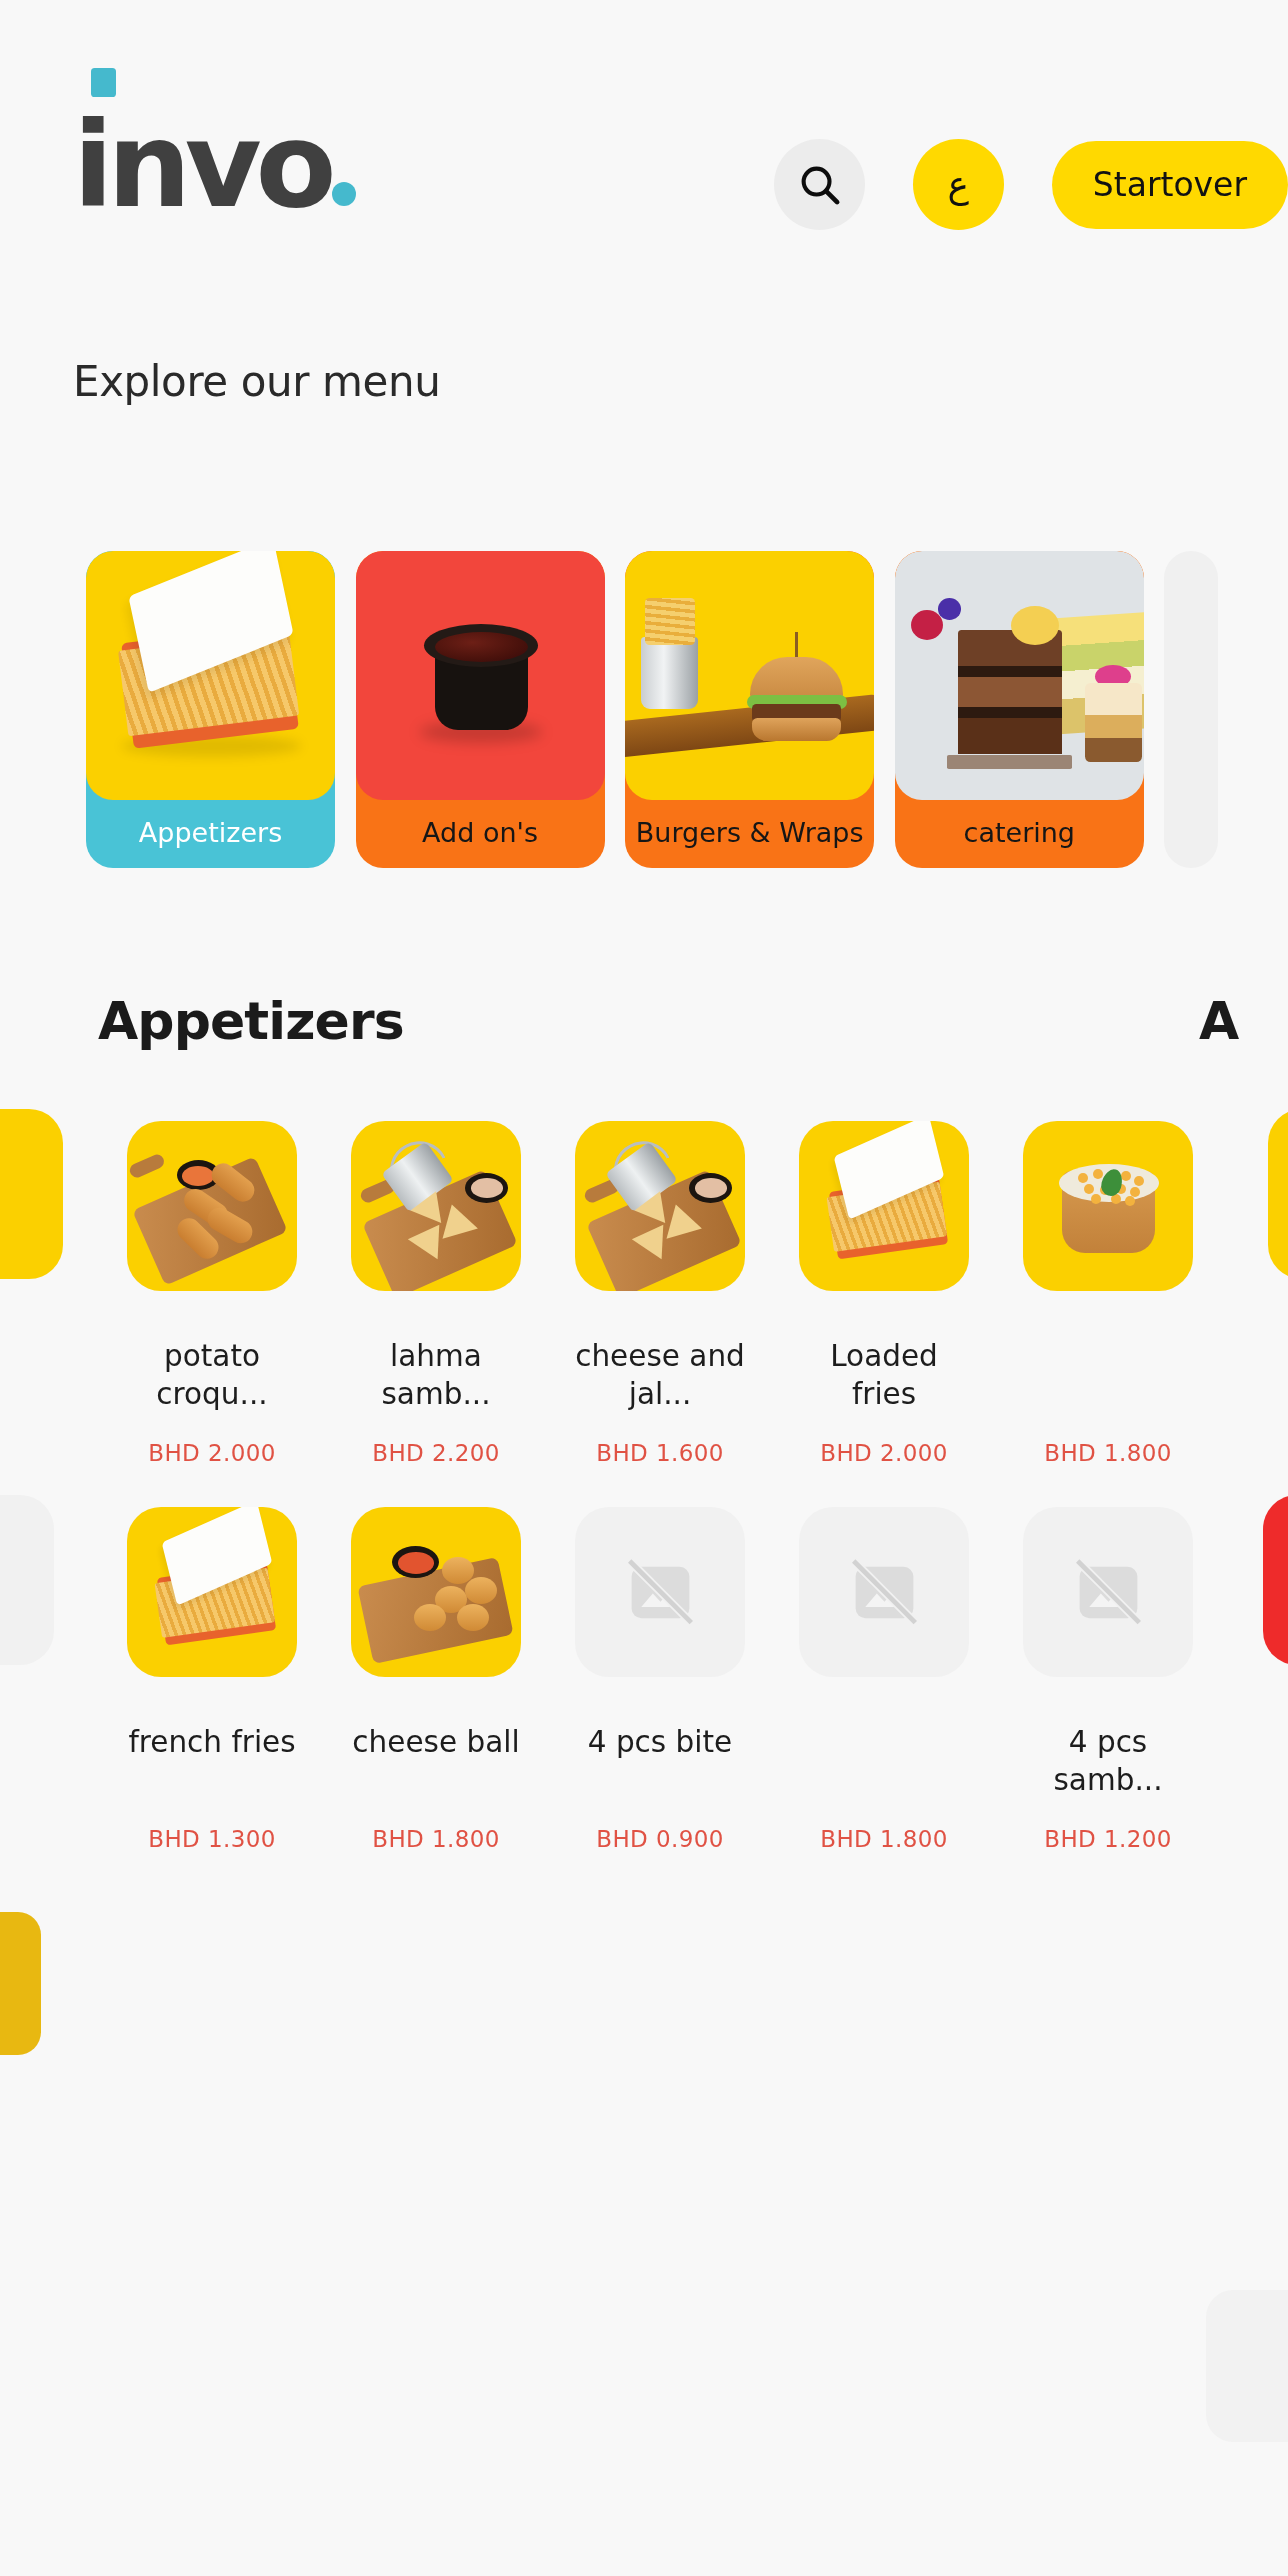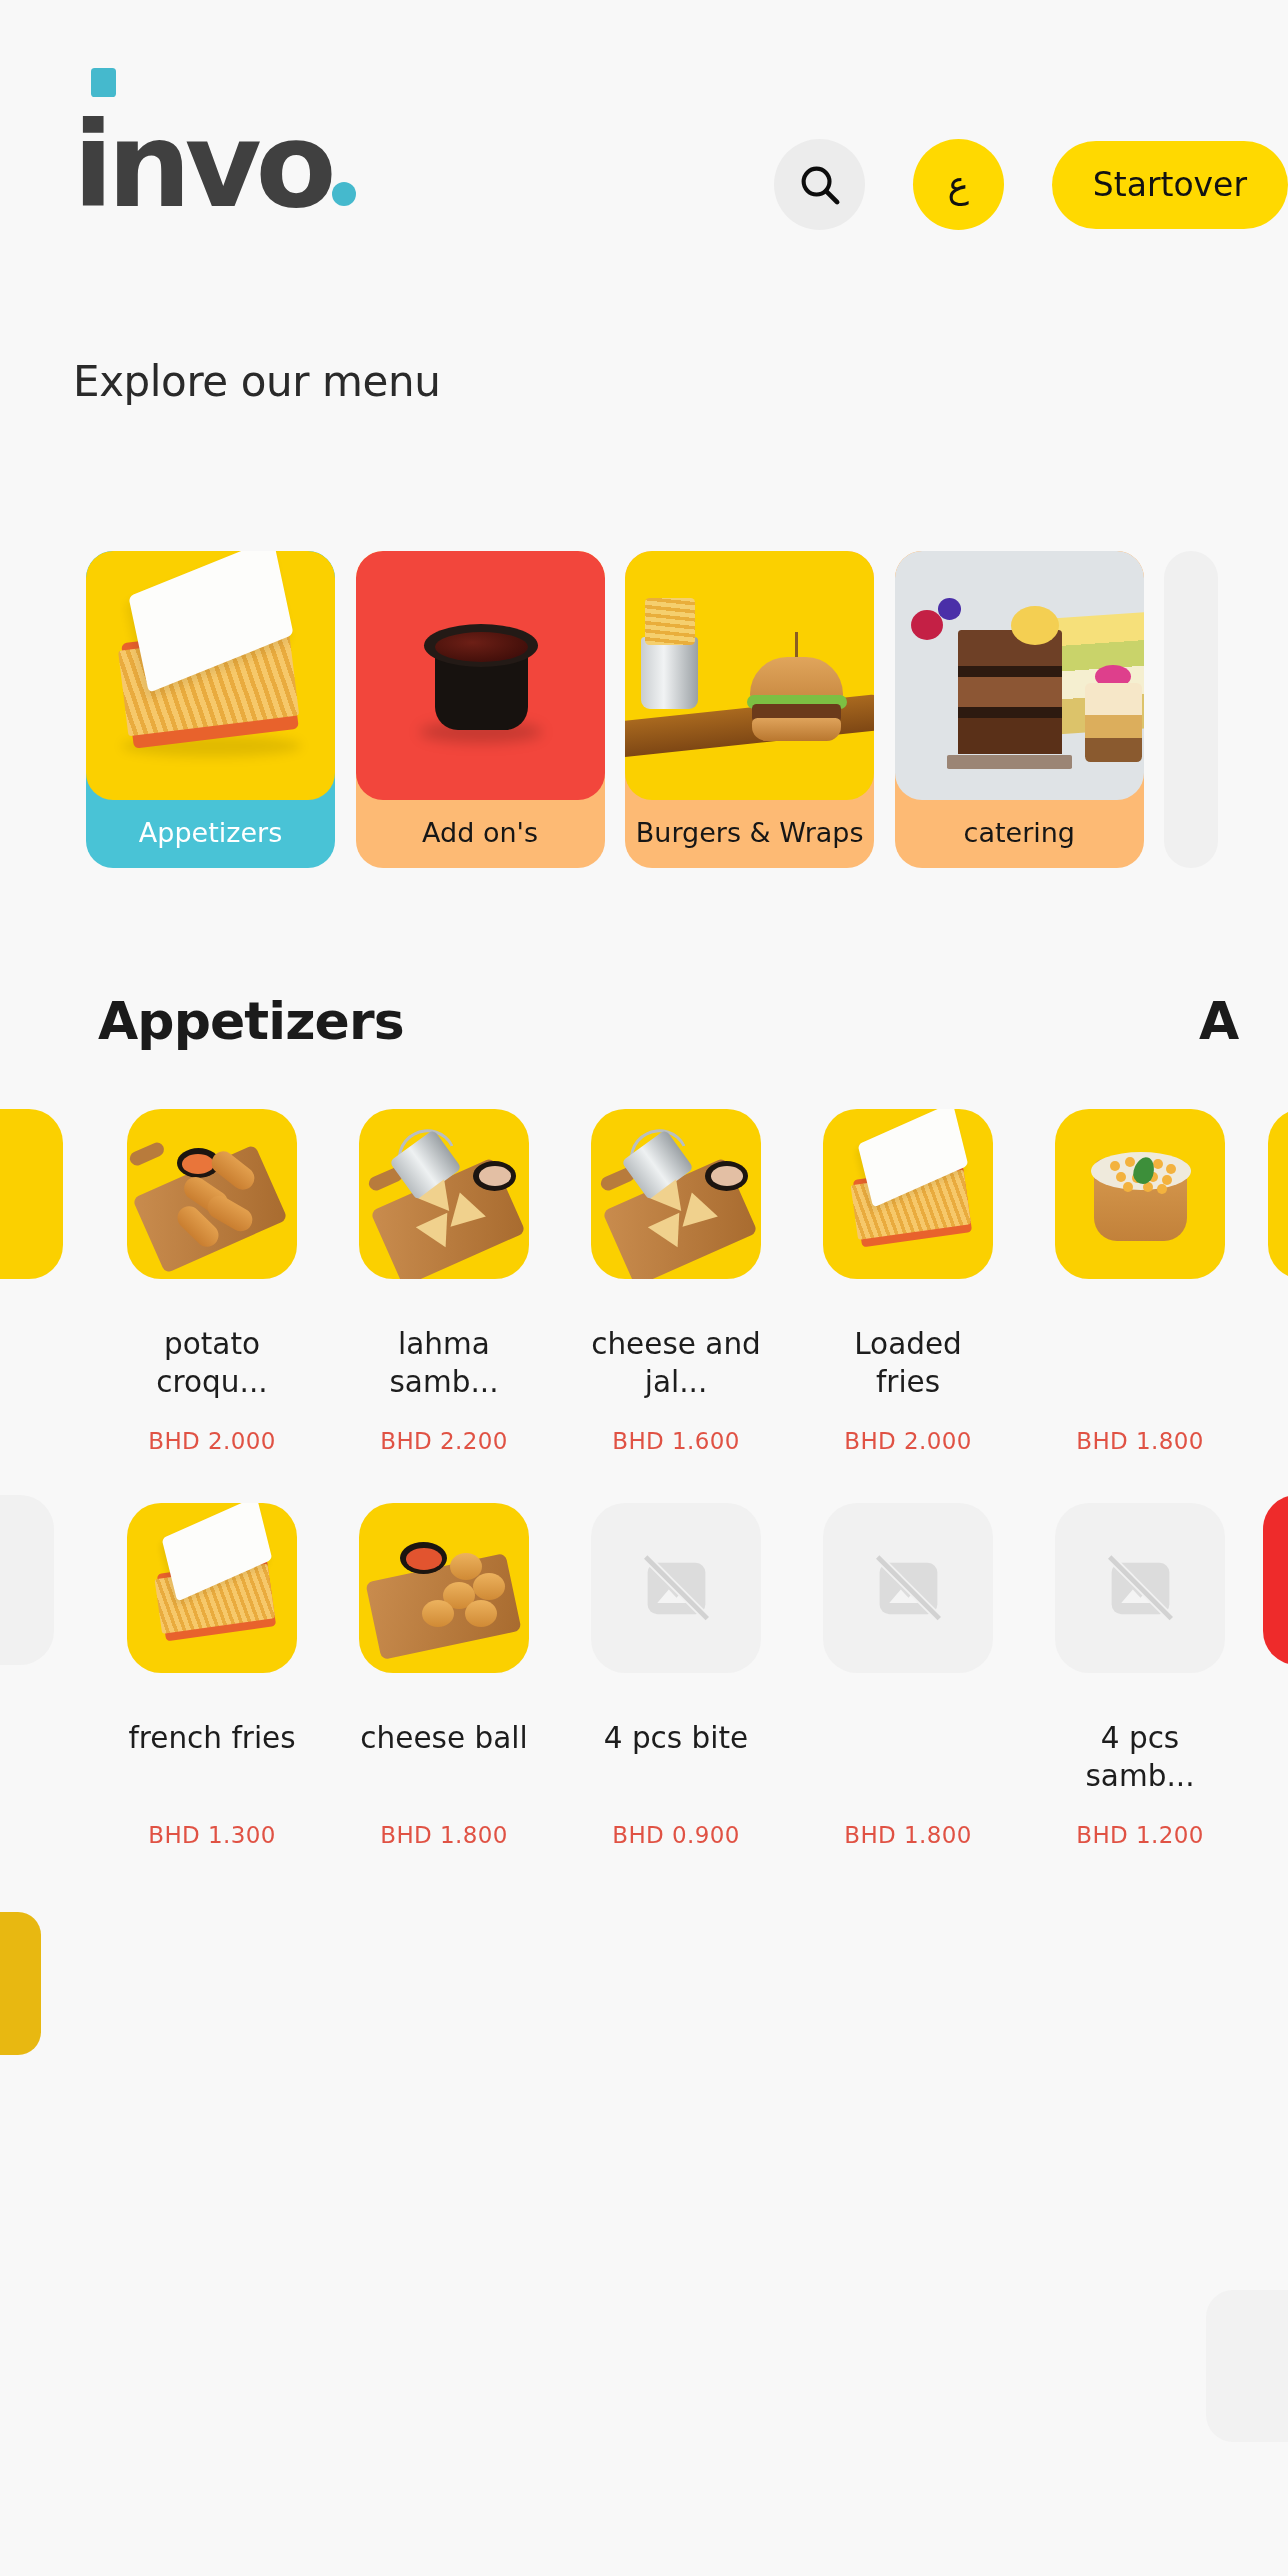--- a/index.html
+++ b/index.html
@@ -148,21 +148,21 @@
     position: absolute;
     left: 86px;
     top: 7.2px;
     display: flex;
     gap: 20.6px;
   }
   .cat-card {
     width: 249px;
     height: 317px;
     border-radius: 27px;
-    background: #fdba74;
+    background: #f97316;
     overflow: hidden;
     display: flex;
     flex-direction: column;
     flex: 0 0 auto;
     cursor: pointer;
     position: relative;
   }
   .cat-card.selected { background: #49c3d6; }
   .cat-thumb {
     width: 249px;
@@ -362,26 +362,25 @@
   
   .items-viewport {
     position: absolute;
     left: 0; top: 1109px;
     width: 1288px;
     height: 787px;
     overflow: hidden;
   }
   .items-grid {
     position: absolute;
-    left: 100px; top: 0;
+    left: 100px; top: 12px;
     display: grid;
     grid-template-columns: repeat(5, 224px);
     column-gap: 0px;
     row-gap: 0px;
-    gap: 8px;
   }
   .item-cell {
     width: 224px;
     height: 386px;
     display: flex;
     flex-direction: column;
     align-items: center;
     cursor: pointer;
   }
   .item-thumb {

